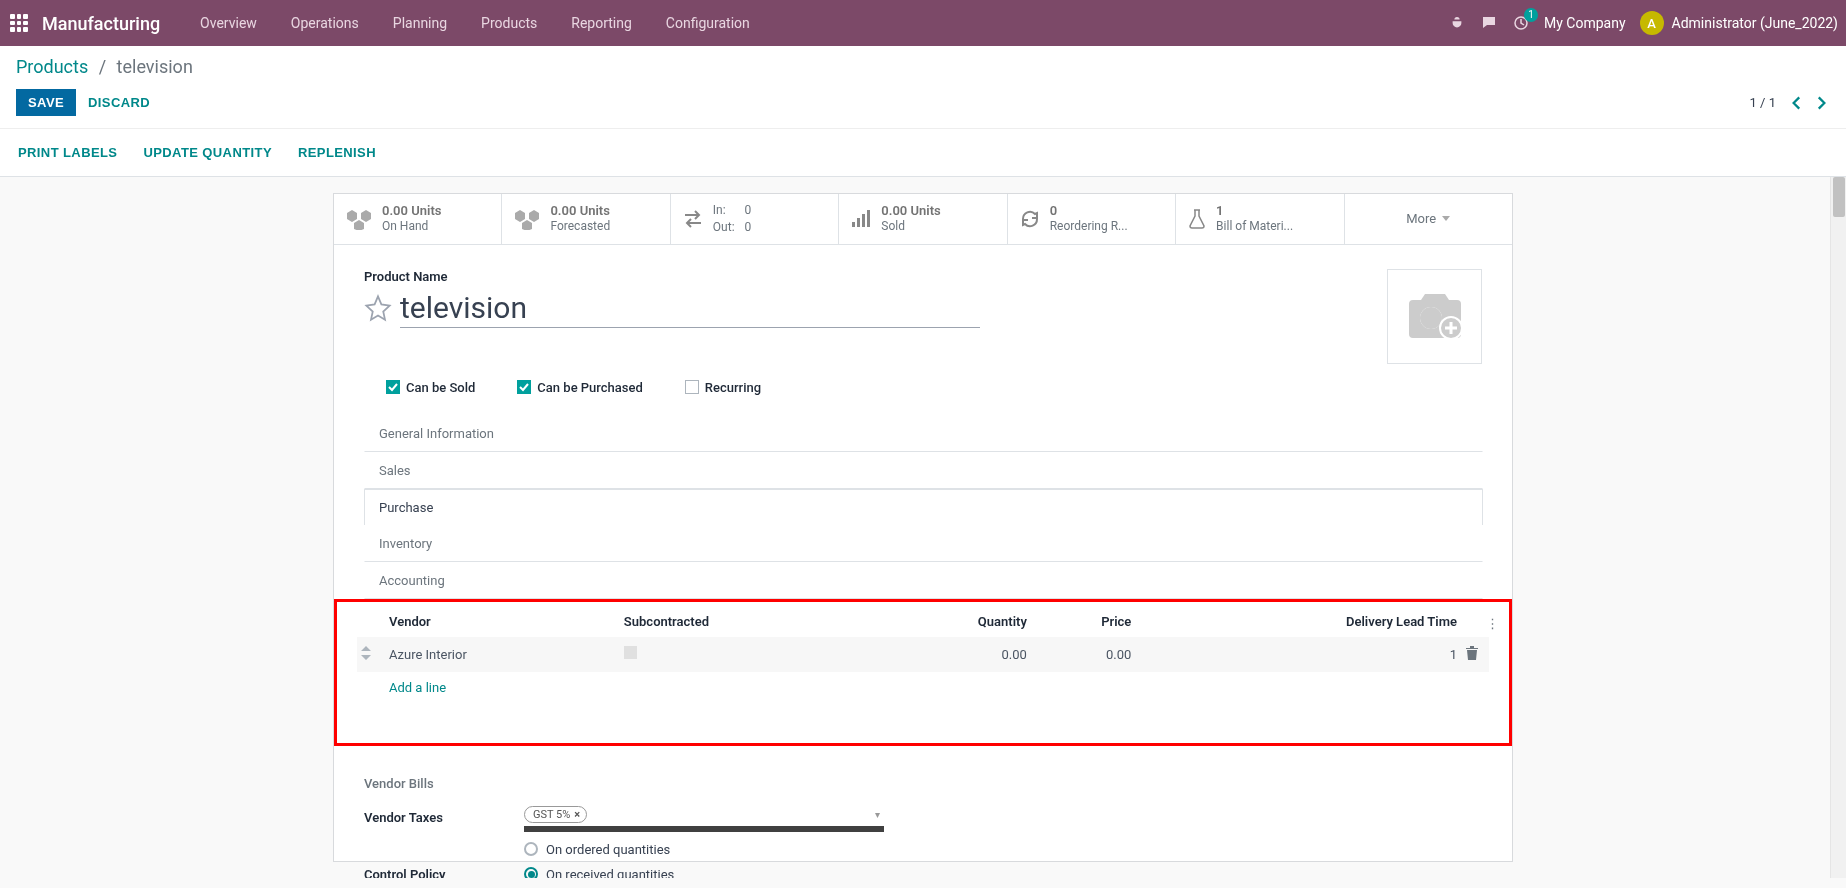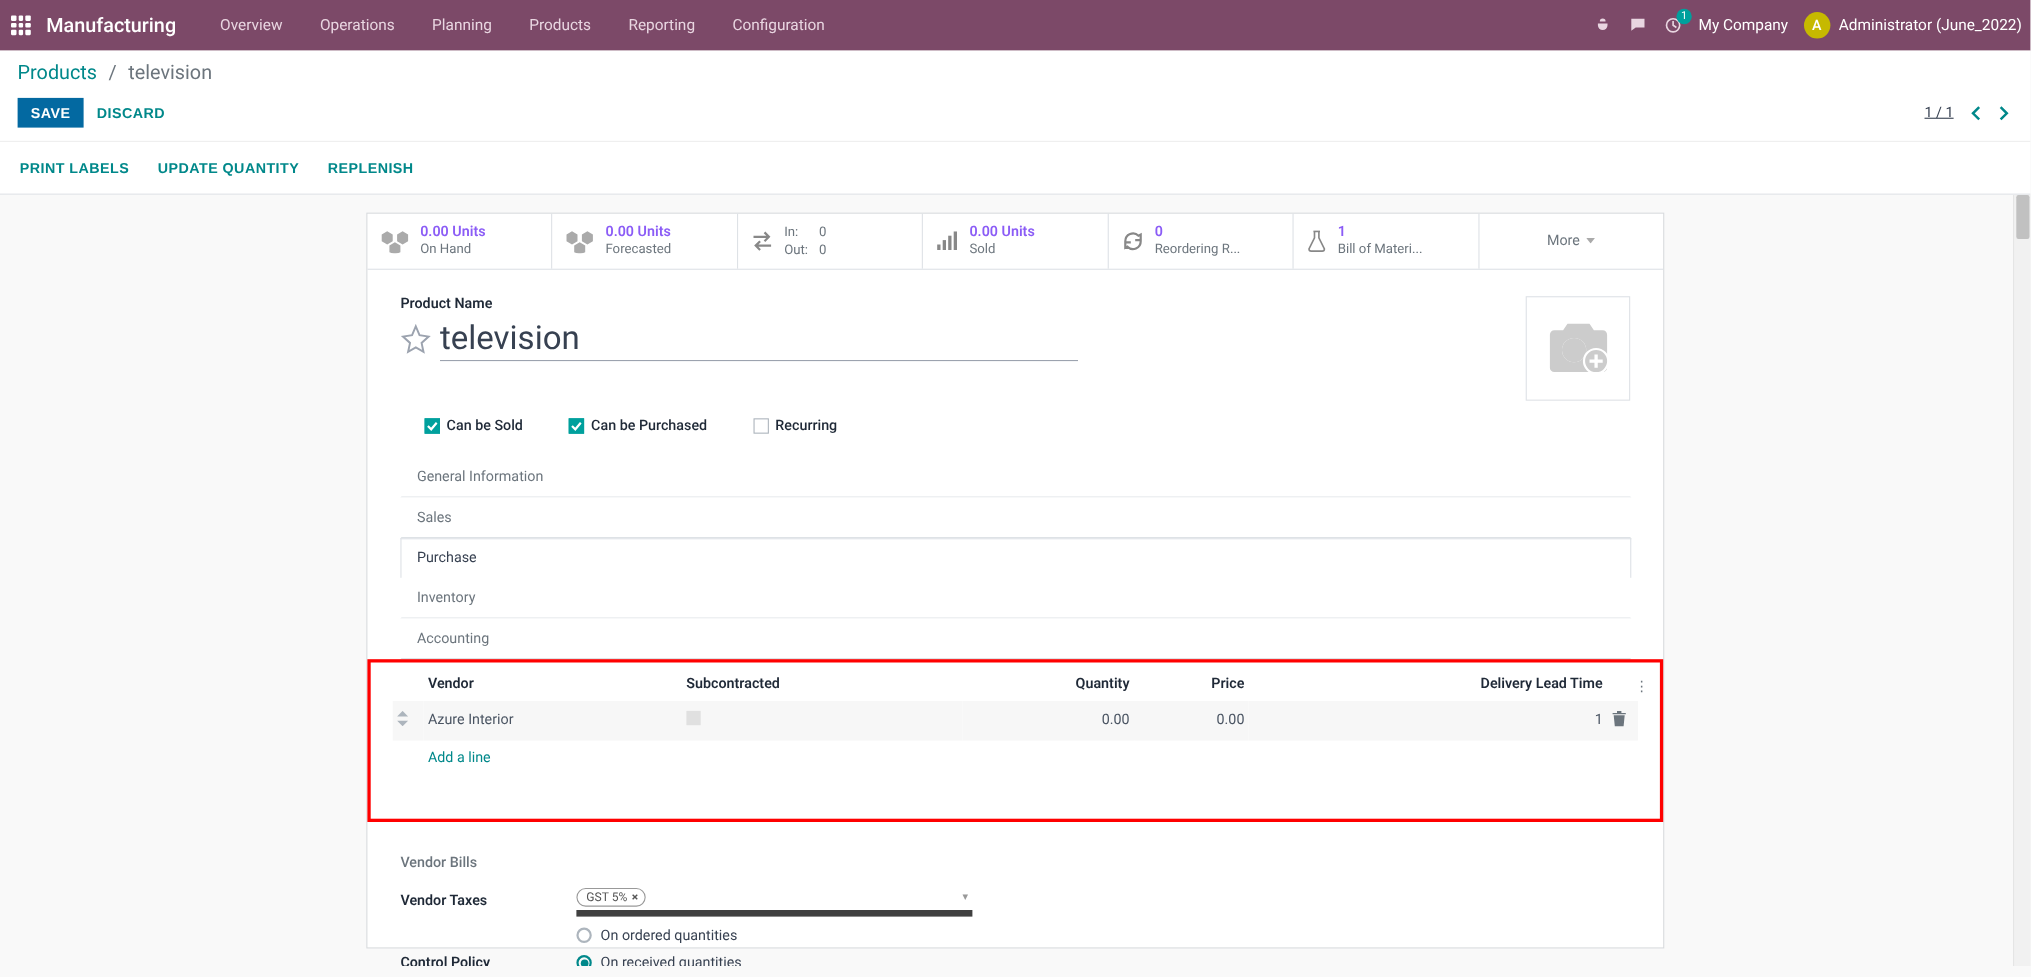--- a/index.html
+++ b/index.html
@@ -21,39 +21,39 @@
   
   .control-area { background: #fff; border-bottom: 1px solid #dee2e6; }
   .breadcrumb-row { padding: 10px 16px 6px; display: flex; align-items: center; }
   .breadcrumb { font-size: 18px; }
   .bc-link { color: #00888a; cursor: pointer; }
   .bc-sep { color: #6c757d; margin: 0 6px; }
   .bc-current { color: #6c757d; }
   .btn-row { padding: 6px 16px 12px; display: flex; align-items: center; gap: 10px; }
   .btn-primary { background: #0369a1; color: #fff; border: none; padding: 6px 12px; font-size: 13px; font-weight: 600; letter-spacing: 0.4px; cursor: pointer; }
   .btn-link { background: none; border: none; color: #00888a; font-size: 13px; font-weight: 600; letter-spacing: 0.4px; padding: 6px 2px; cursor: pointer; }
-  .pager { margin-left: auto; display: flex; align-items: center; gap: 12px; color: #374151; font-size: 13px; text-decoration: underline; }
+  .pager { margin-left: auto; display: flex; align-items: center; gap: 12px; color: #374151; font-size: 13px; }
   .pager-arrows { display: flex; gap: 6px; }
   .pager-arrow { width: 18px; height: 18px; cursor: pointer; color: #00888a; }
 
   .actionbar { padding: 10px 16px; display: flex; gap: 22px; border-top: 1px solid #eee; }
 
   
   .content-wrap { padding: 16px 0; display: flex; justify-content: center; overflow-y: auto; height: calc(100vh - 46px - 43px - 58px - 40px); position: relative; }
   .scrollbar-track { position: absolute; right: 0; top: 0; width: 16px; height: 100%; background: #f1f1f1; border-left: 1px solid #e5e5e5; }
   .scrollbar-thumb { position: absolute; top: 0; left: 2px; width: 12px; height: 40px; background: #c1c1c1; border-radius: 2px; }
   .sheet { width: 1180px; background: #fff; border: 1px solid #d8dadd; }
 
   
   .statbar { display: flex; border-bottom: 1px solid #dee2e6; }
   .stat-btn { flex: 1; padding: 8px 12px; display: flex; align-items: center; gap: 10px; border-right: 1px solid #dee2e6; cursor: pointer; min-width: 0; }
   .stat-btn:last-child { border-right: none; }
   .stat-icon { color: #888; flex-shrink: 0; }
   .stat-text { display: flex; flex-direction: column; line-height: 1.3; min-width: 0; }
-  .stat-val { color: #8b5cf6; font-weight: 600; font-size: 13px; white-space: nowrap; overflow: hidden; text-overflow: ellipsis; }
+  .stat-val { color: #737373; font-weight: 600; font-size: 13px; white-space: nowrap; overflow: hidden; text-overflow: ellipsis; }
   .stat-label { color: #6c757d; font-size: 12px; white-space: nowrap; overflow: hidden; text-overflow: ellipsis; }
   .stat-inout { display: flex; gap: 10px; }
   .stat-inout .lbls { display: flex; flex-direction: column; color: #6c757d; font-size: 12px; line-height: 1.4; }
   .stat-inout .vals { display: flex; flex-direction: column; color: #6c757d; font-size: 12px; line-height: 1.4; }
   .more-btn { color: #6c757d; font-size: 13px; justify-content: center; gap: 6px; }
 
   
   .form-body { padding: 24px 30px; }
   .title-row { display: flex; align-items: flex-start; gap: 14px; }
   .title-main { flex: 1; }

